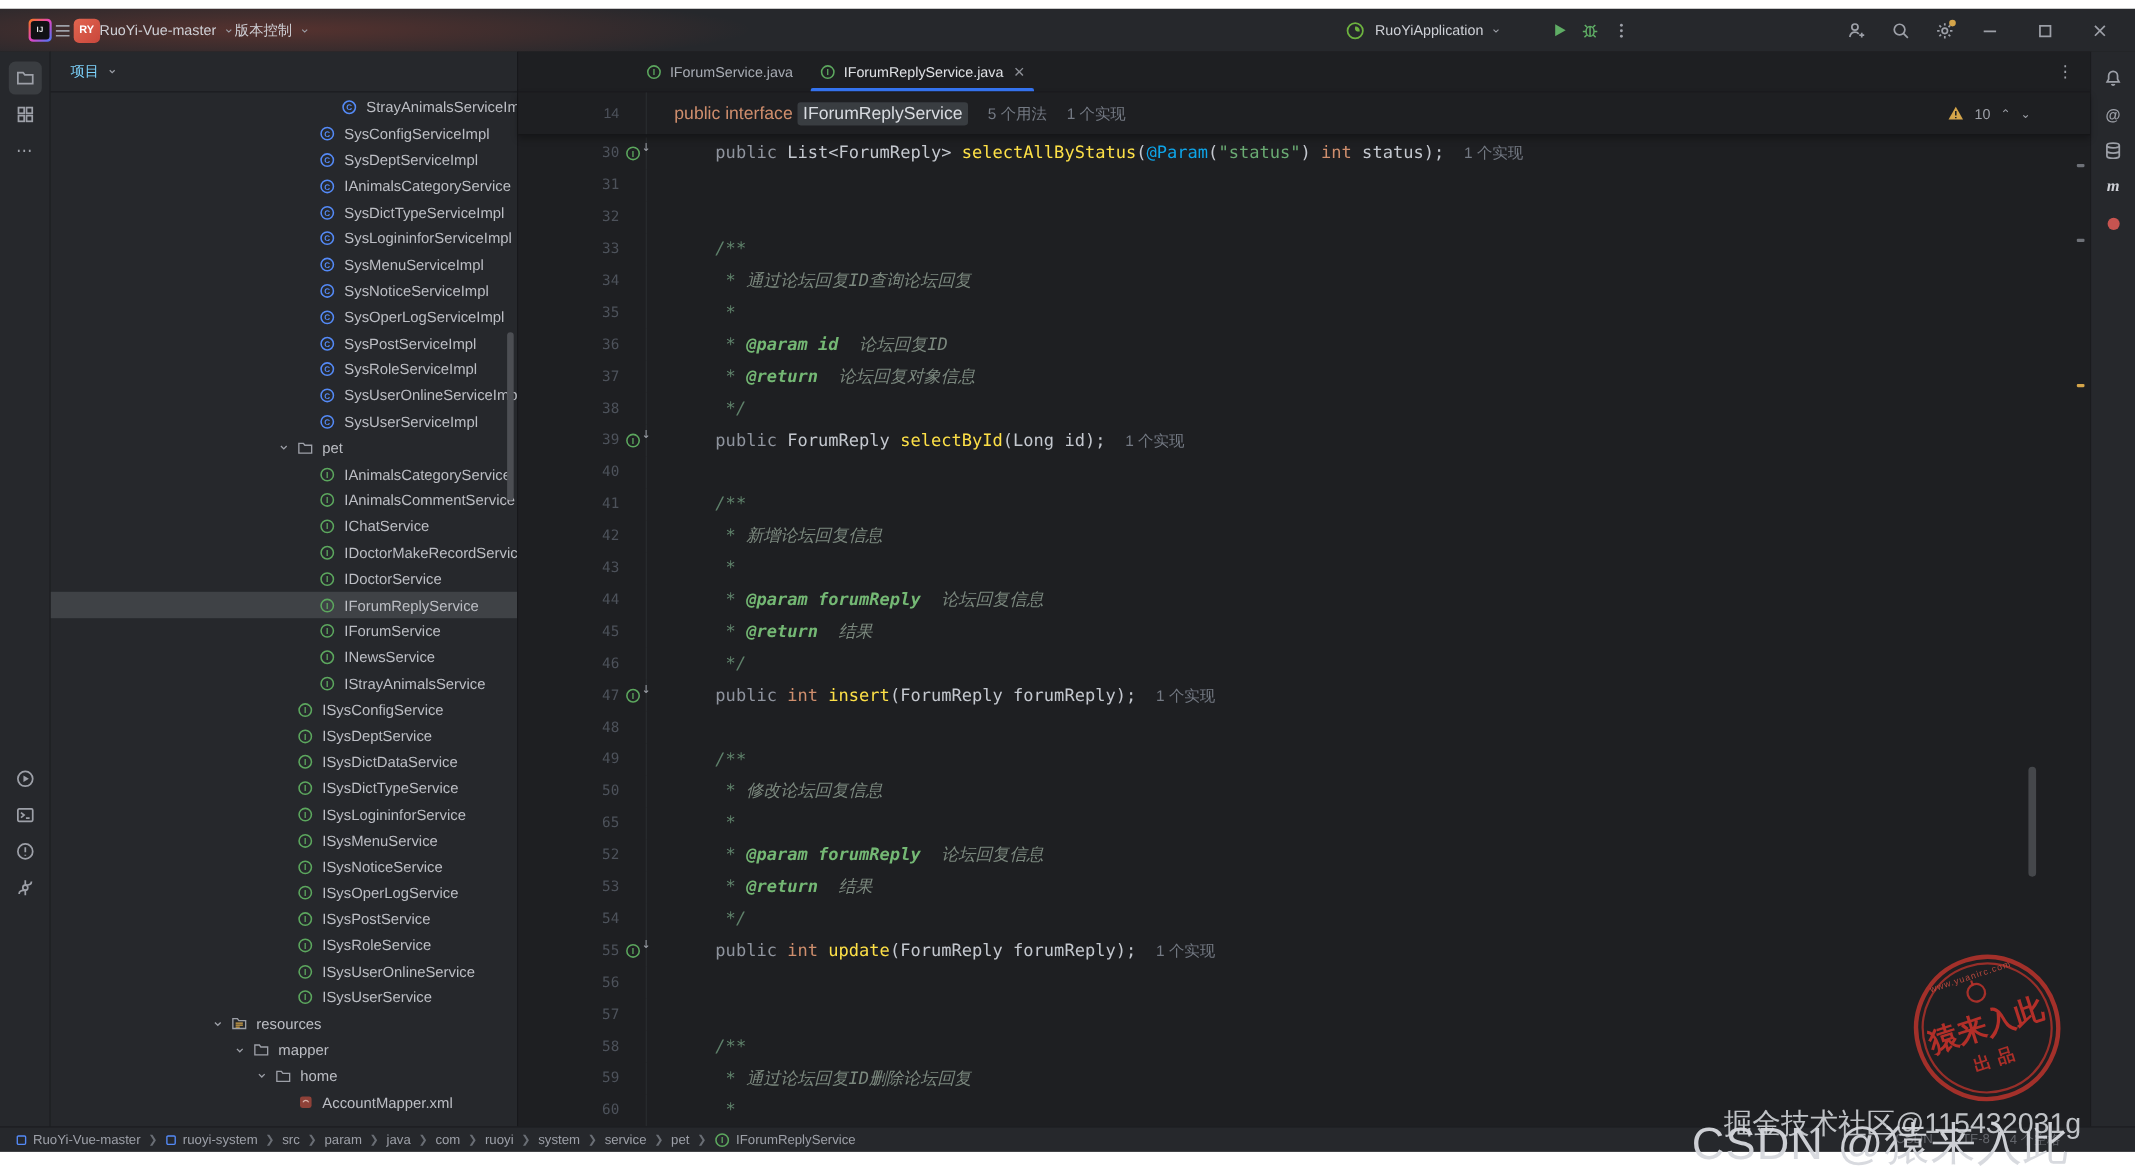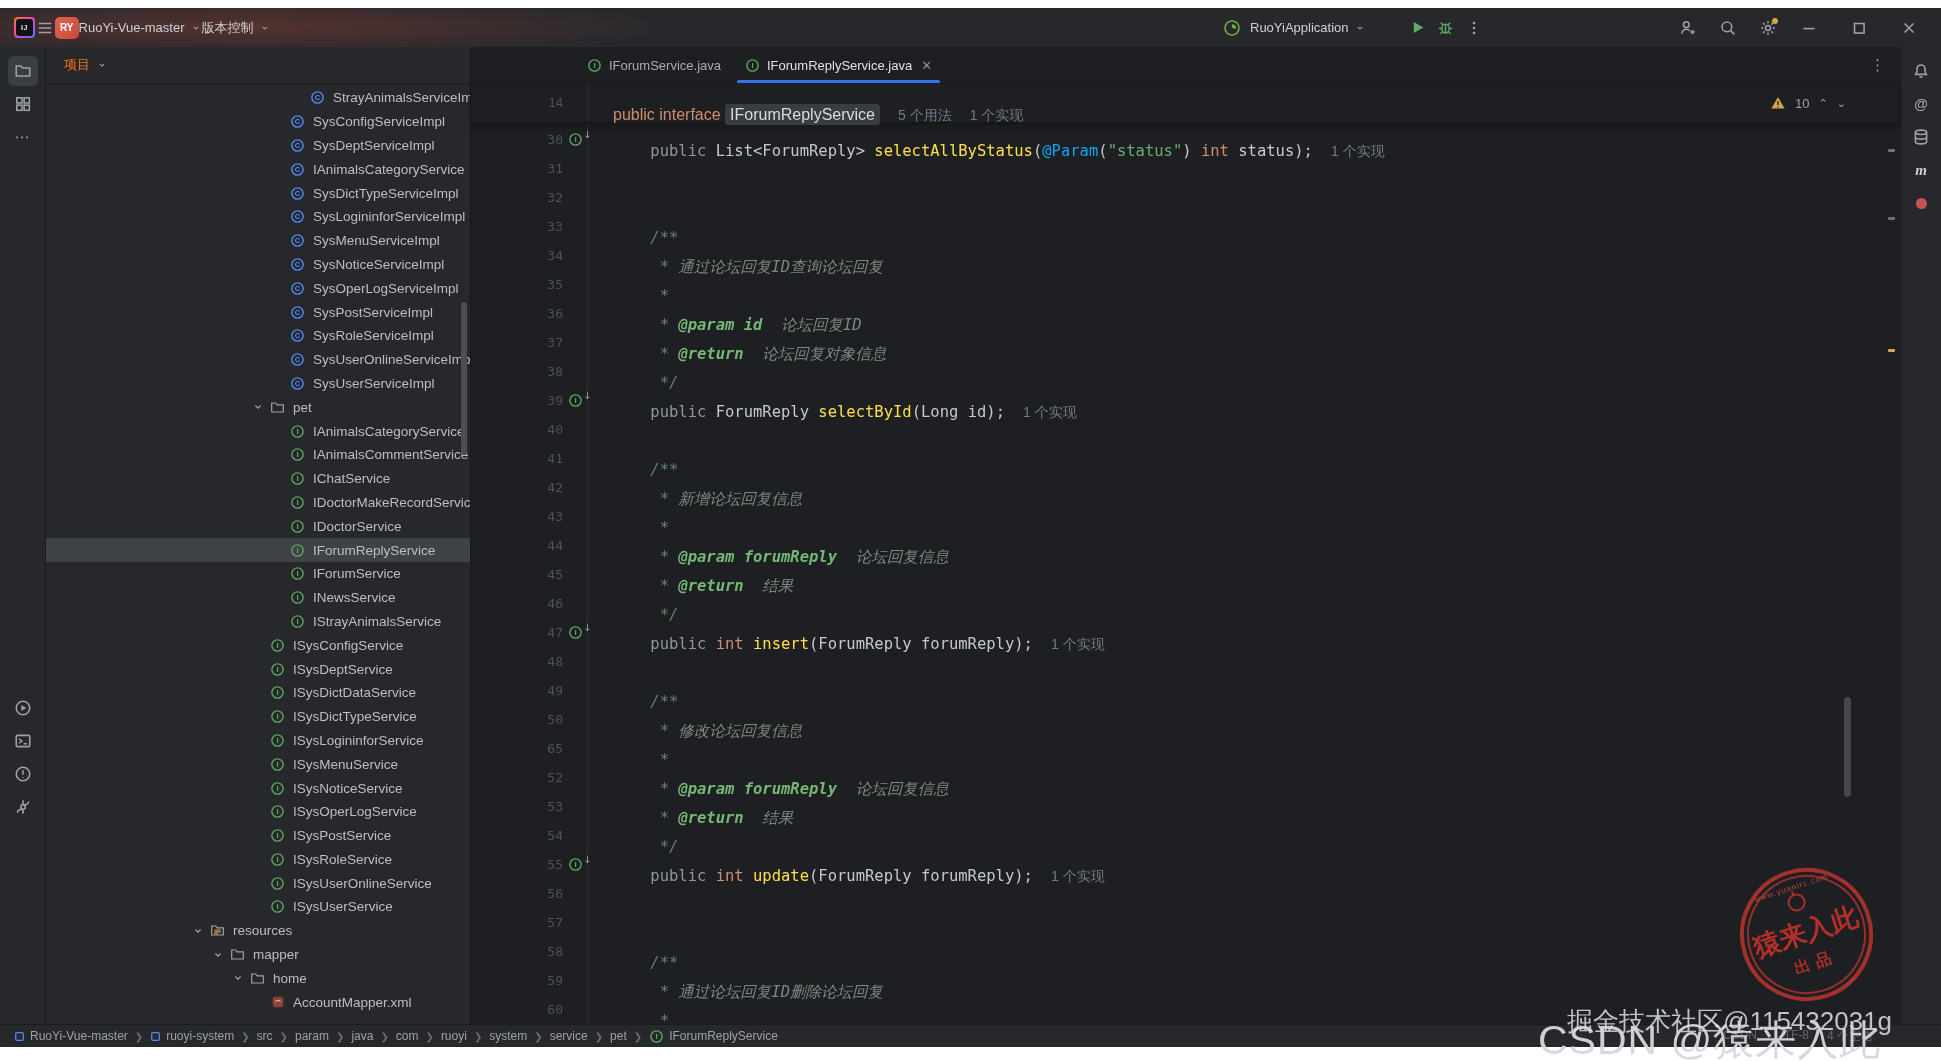--- a/index.html
+++ b/index.html
@@ -2,21 +2,21 @@
 <html><head>
 <meta charset="utf-8">
 <style>
   html,body{margin:0;padding:0;background:#ffffff;width:1941px;height:1061px;overflow:hidden;
     font-family:"Liberation Sans",sans-serif;-webkit-font-smoothing:antialiased;}
   .ide{position:absolute;top:8px;left:0;width:1941px;height:1039px;background:#1e1f22;overflow:hidden;}
   
   .titlebar{position:relative;height:39px;background:#26282c;}
   .titlebar::before{content:"";position:absolute;inset:0;
     background:radial-gradient(620px 46px at 250px 19px,rgba(196,73,53,.30),transparent 70%);}
-  .tb-left{position:absolute;left:14px;top:0;height:39px;display:flex;align-items:center;gap:0;z-index:2;}
+  .tb-left{position:absolute;left:26px;top:0;height:39px;display:flex;align-items:center;gap:0;z-index:2;}
   .ij-logo{width:21px;height:21px;border-radius:4px;background:linear-gradient(135deg,#f97a12,#e343c1 50%,#3e7bfa);
     display:flex;align-items:center;justify-content:center;}
   .ij-logo i{width:17px;height:17px;border-radius:3px;background:#101114;color:#e8e9eb;font:700 7px/17px "Liberation Sans",sans-serif;
     text-align:center;font-style:normal;letter-spacing:.5px;}
   .chip{background:linear-gradient(135deg,#e2654f,#c9473c);color:#fff;font:700 10px/1 "Liberation Sans",sans-serif;
     border-radius:5px;padding:6px 5px;}
   .tb-item{color:#ced0d6;font-size:13px;display:flex;align-items:center;gap:5px;cursor:default;}
   .tb-item .chev{margin-top:1px;}
   .tb-run{position:absolute;left:1222px;top:0;height:39px;display:flex;align-items:center;gap:8px;z-index:2;}
   .tb-run .gap{width:26px;}
@@ -29,21 +29,21 @@
   .stripe{width:45px;background:#26282c;display:flex;flex-direction:column;align-items:center;flex:none;}
   .stripe.left{border-right:1px solid #1a1b1e;padding-top:9px;}
   .stripe.right{width:40px;border-left:1px solid #1a1b1e;padding-top:9px;margin-left:0;}
   .sicon{width:30px;height:30px;display:flex;align-items:center;justify-content:center;border-radius:6px;margin-bottom:3px;color:#9da0a8;}
   .sicon.active{background:#3a3d41;}
   .stripe .spacer{margin-top:auto;}
   .stripe .bottom-pad{height:200px;}
   
   .panel{width:424px;background:#26282c;border-right:1px solid #17181b;position:relative;flex:none;display:flex;flex-direction:column;}
   .panel-header{height:36px;border-bottom:1px solid #1a1b1e;display:flex;align-items:center;padding-left:18px;
-    color:#f97316;font-size:13px;gap:6px;flex:none;}
+    color:#7dd3fc;font-size:13px;gap:6px;flex:none;}
   .tree{position:relative;flex:1;overflow:hidden;padding-top:2px;}
   .trow{height:23.8px;display:flex;align-items:center;white-space:nowrap;color:#bcbec4;font-size:13.5px;}
   .trow.sel{background:#3f4246;}
   .t-chev{width:20px;flex:none;display:flex;align-items:center;justify-content:center;color:#9da0a8;}
   .t-ico{width:19px;flex:none;display:flex;align-items:center;justify-content:center;}
   .t-lbl{margin-left:6px;}
   .vthumb{position:absolute;width:6px;border-radius:3px;background:#4c4e53;}
   
   .editor{flex:1;background:#1e1f22;position:relative;display:flex;flex-direction:column;min-width:0;}
   .tabbar{height:36px;flex:none;display:flex;align-items:stretch;padding-left:104px;border-bottom:1px solid #1a1b1e;position:relative;background:#1e1f22;}
@@ -52,21 +52,21 @@
   .tab.active::after{content:"";position:absolute;left:4px;right:4px;bottom:0;height:3px;background:#3574f0;border-radius:2px 2px 0 0;}
   .tab .x{color:#8c8f96;font-size:13px;margin-left:2px;}
   .tab-more{margin-left:auto;align-self:center;margin-right:14px;color:#9da0a8;font-size:15px;letter-spacing:1px;}
   .codearea{position:relative;flex:1;font-family:"DejaVu Sans Mono",monospace;font-size:15.5px;}
   .cline,.sticky-line{display:flex;height:29px;line-height:29px;white-space:pre;}
   .sticky{height:38px;border-bottom:1px solid #141517;box-shadow:0 3px 6px rgba(0,0,0,.28);position:relative;z-index:5;
     display:flex;align-items:center;background:#1e1f22;flex:none;}
   .sticky .sticky-line{flex:1;height:38px;line-height:38px;}
   .gut{width:92px;flex:none;text-align:right;color:#4d525b;font-size:13px;}
   .gico{width:24px;flex:none;display:flex;align-items:center;justify-content:center;border-right:1px solid #2b2d31;}
-  .ctext{padding-left:25px;color:#c4c8cf;margin-top:12px;}
+  .ctext{padding-left:25px;color:#c4c8cf;}
   .tk-k{color:#cf8e6d}.tk-r{color:#8f949e}.tk-t{color:#c4c8cf}.tk-m{color:#fde047}
   .tk-a{color:#0ea5e9}.tk-s{color:#6aab73}
   .tk-c{color:#5f826b;font-style:italic}
   .tk-g{color:#74b874;font-style:italic;font-weight:700}
   .tk-d{color:#7c897f;font-style:italic}
   .tk-hl{color:#d8dbe0;background:#393d41;border-radius:3px;padding:2px 5px;}
   .inlay{color:#747a84;font-family:"Liberation Sans",sans-serif;font-size:14px;margin-left:18px;}
   .gi{position:relative;display:flex;align-items:center;}
   .gi .gi-a{position:absolute;right:-9px;bottom:-2px;color:#9da0a8;font-size:10px;font-family:"DejaVu Sans",sans-serif;}
   .warnbox{position:absolute;right:54px;top:0;height:38px;display:flex;align-items:center;gap:9px;color:#9da0a8;font-size:13px;z-index:6;}

